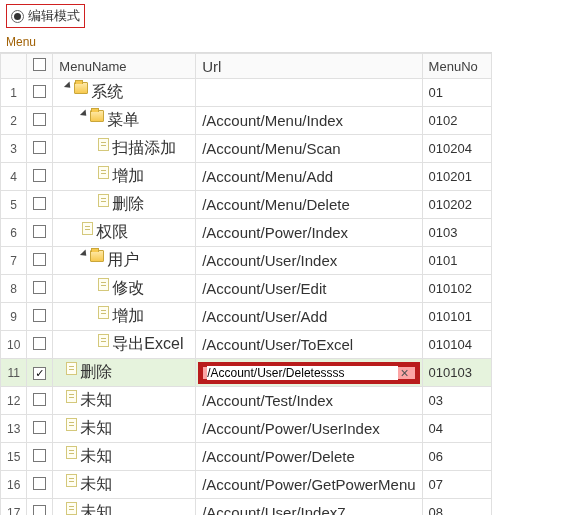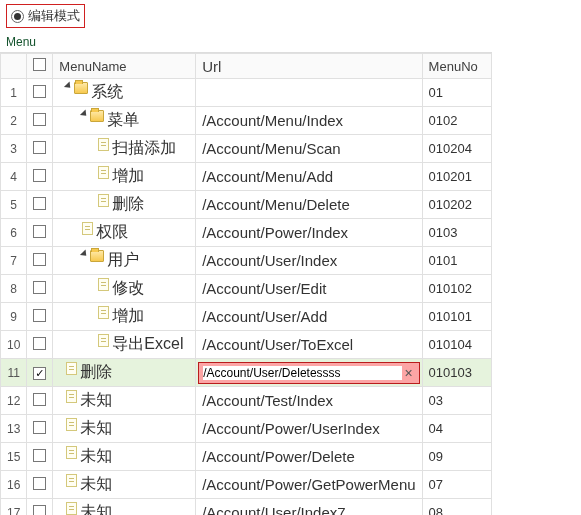--- a/index.html
+++ b/index.html
@@ -3,21 +3,21 @@
 <meta charset="utf-8">
 <style>
 * { box-sizing: border-box; margin: 0; padding: 0; }
 body { font-family: "Microsoft YaHei", Arial, sans-serif; font-size: 13px; color: #333; background: #fff; }
 .wrap { width: 492px; }
 .modes { padding: 4px 6px; display: flex; align-items: center; gap: 14px; }
 .radio-grp { display: inline-flex; align-items: center; gap: 4px; padding: 2px 4px; }
 .radio-grp.sel { border: 1px solid #d02020; }
 .radio { width: 13px; height: 13px; border: 1px solid #666; border-radius: 50%; display: inline-flex; align-items: center; justify-content: center; background: #fff; }
 .radio.on::after { content: ""; width: 7px; height: 7px; background: #333; border-radius: 50%; }
-.menu-hdr { padding: 3px 6px; color: #14532d; font-size: 12px; border-bottom: 1px solid #ddd; }
+.menu-hdr { padding: 3px 6px; color: #a16207; font-size: 12px; border-bottom: 1px solid #ddd; }
 .grid { width: 100%; border-collapse: collapse; }
 .grid th, .grid td { border: 1px solid #e0e0e0; padding: 3px 6px; text-align: left; vertical-align: middle; height: 25px; }
 .grid th { font-weight: normal; color: #404040; background: #fafafa; }
 .grid td.rownum { text-align: center; color: #555; width: 24px; font-size: 12px; }
 .grid td.cb, .grid th.cb { width: 24px; text-align: center; }
 .checkbox { width: 13px; height: 13px; border: 1px solid #777; background: #fff; display: inline-flex; align-items: center; justify-content: center; }
 .checkbox.on::after { content: "✓"; font-size: 11px; line-height: 11px; color: #000; }
 .col-name { width: 146px; }
 .col-url { width: auto; font-size: 15px; }
 .col-menuno { width: 70px; }
@@ -25,21 +25,21 @@
 .ind { display: inline-block; }
 .tri { width: 0; height: 0; border-top: 4px solid transparent; border-bottom: 4px solid transparent; border-left: 5px solid #444; display: inline-block; }
 .tri.open { transform: rotate(45deg); }
 .ic { width: 14px; height: 12px; display: inline-block; flex-shrink: 0; }
 .ic-folder { background: linear-gradient(#ffe9a8,#f7c94f); border: 1px solid #caa63a; border-radius: 1px; position: relative; }
 .ic-folder::before { content: ""; position: absolute; top: -3px; left: 0; width: 6px; height: 3px; background: #f7c94f; border: 1px solid #caa63a; border-bottom: none; }
 .ic-file { width: 11px; height: 13px; background: #fffef2; border: 1px solid #d4c87b; position: relative; }
 .ic-file::before,.ic-file::after { content: ""; position: absolute; left: 2px; right: 2px; height: 1px; background: #cdbf72; }
 .ic-file::before { top: 3px; } .ic-file::after { top: 6px; }
 tr.selrow td { background: #e6f3dd; color: #333; }
-.url-edit { display: flex; align-items: center; background: #fca5a5; border: 1px solid #b91c1c; padding: 0 4px; height: 22px; }
+.url-edit { display: flex; align-items: center; background: #fca5a5; border: 5px solid #b91c1c; padding: 0 4px; height: 22px; }
 .url-edit input { border: none; outline: none; flex: 1; font-size: 12px; font-family: inherit; }
 .url-edit .clr { cursor: pointer; padding: 0 2px; color: #555; font-size: 14px; }
 </style>
 </head>
 <body>
 <div class="wrap">
 <div class="modes">
   <div class="radio-grp sel">
     <span class="radio on"></span>
     <span>编辑模式</span>
@@ -238,21 +238,21 @@
           <td class="rownum">15</td>
           <td class="cb"><span class="checkbox"></span></td>
           <td class="col-name">
             <div class="name-cell">
               <span class="ind" style="width: 4px;"></span>
               <span class="ic ic-file"></span>
               <span>未知</span>
             </div>
           </td>
           <td class="col-url">/Account/Power/Delete</td>
-          <td class="col-menuno">09</td>
+          <td class="col-menuno">06</td>
         </tr>
         <tr>
           <td class="rownum">16</td>
           <td class="cb"><span class="checkbox"></span></td>
           <td class="col-name">
             <div class="name-cell">
               <span class="ind" style="width: 4px;"></span>
               <span class="ic ic-file"></span>
               <span>未知</span>
             </div>

